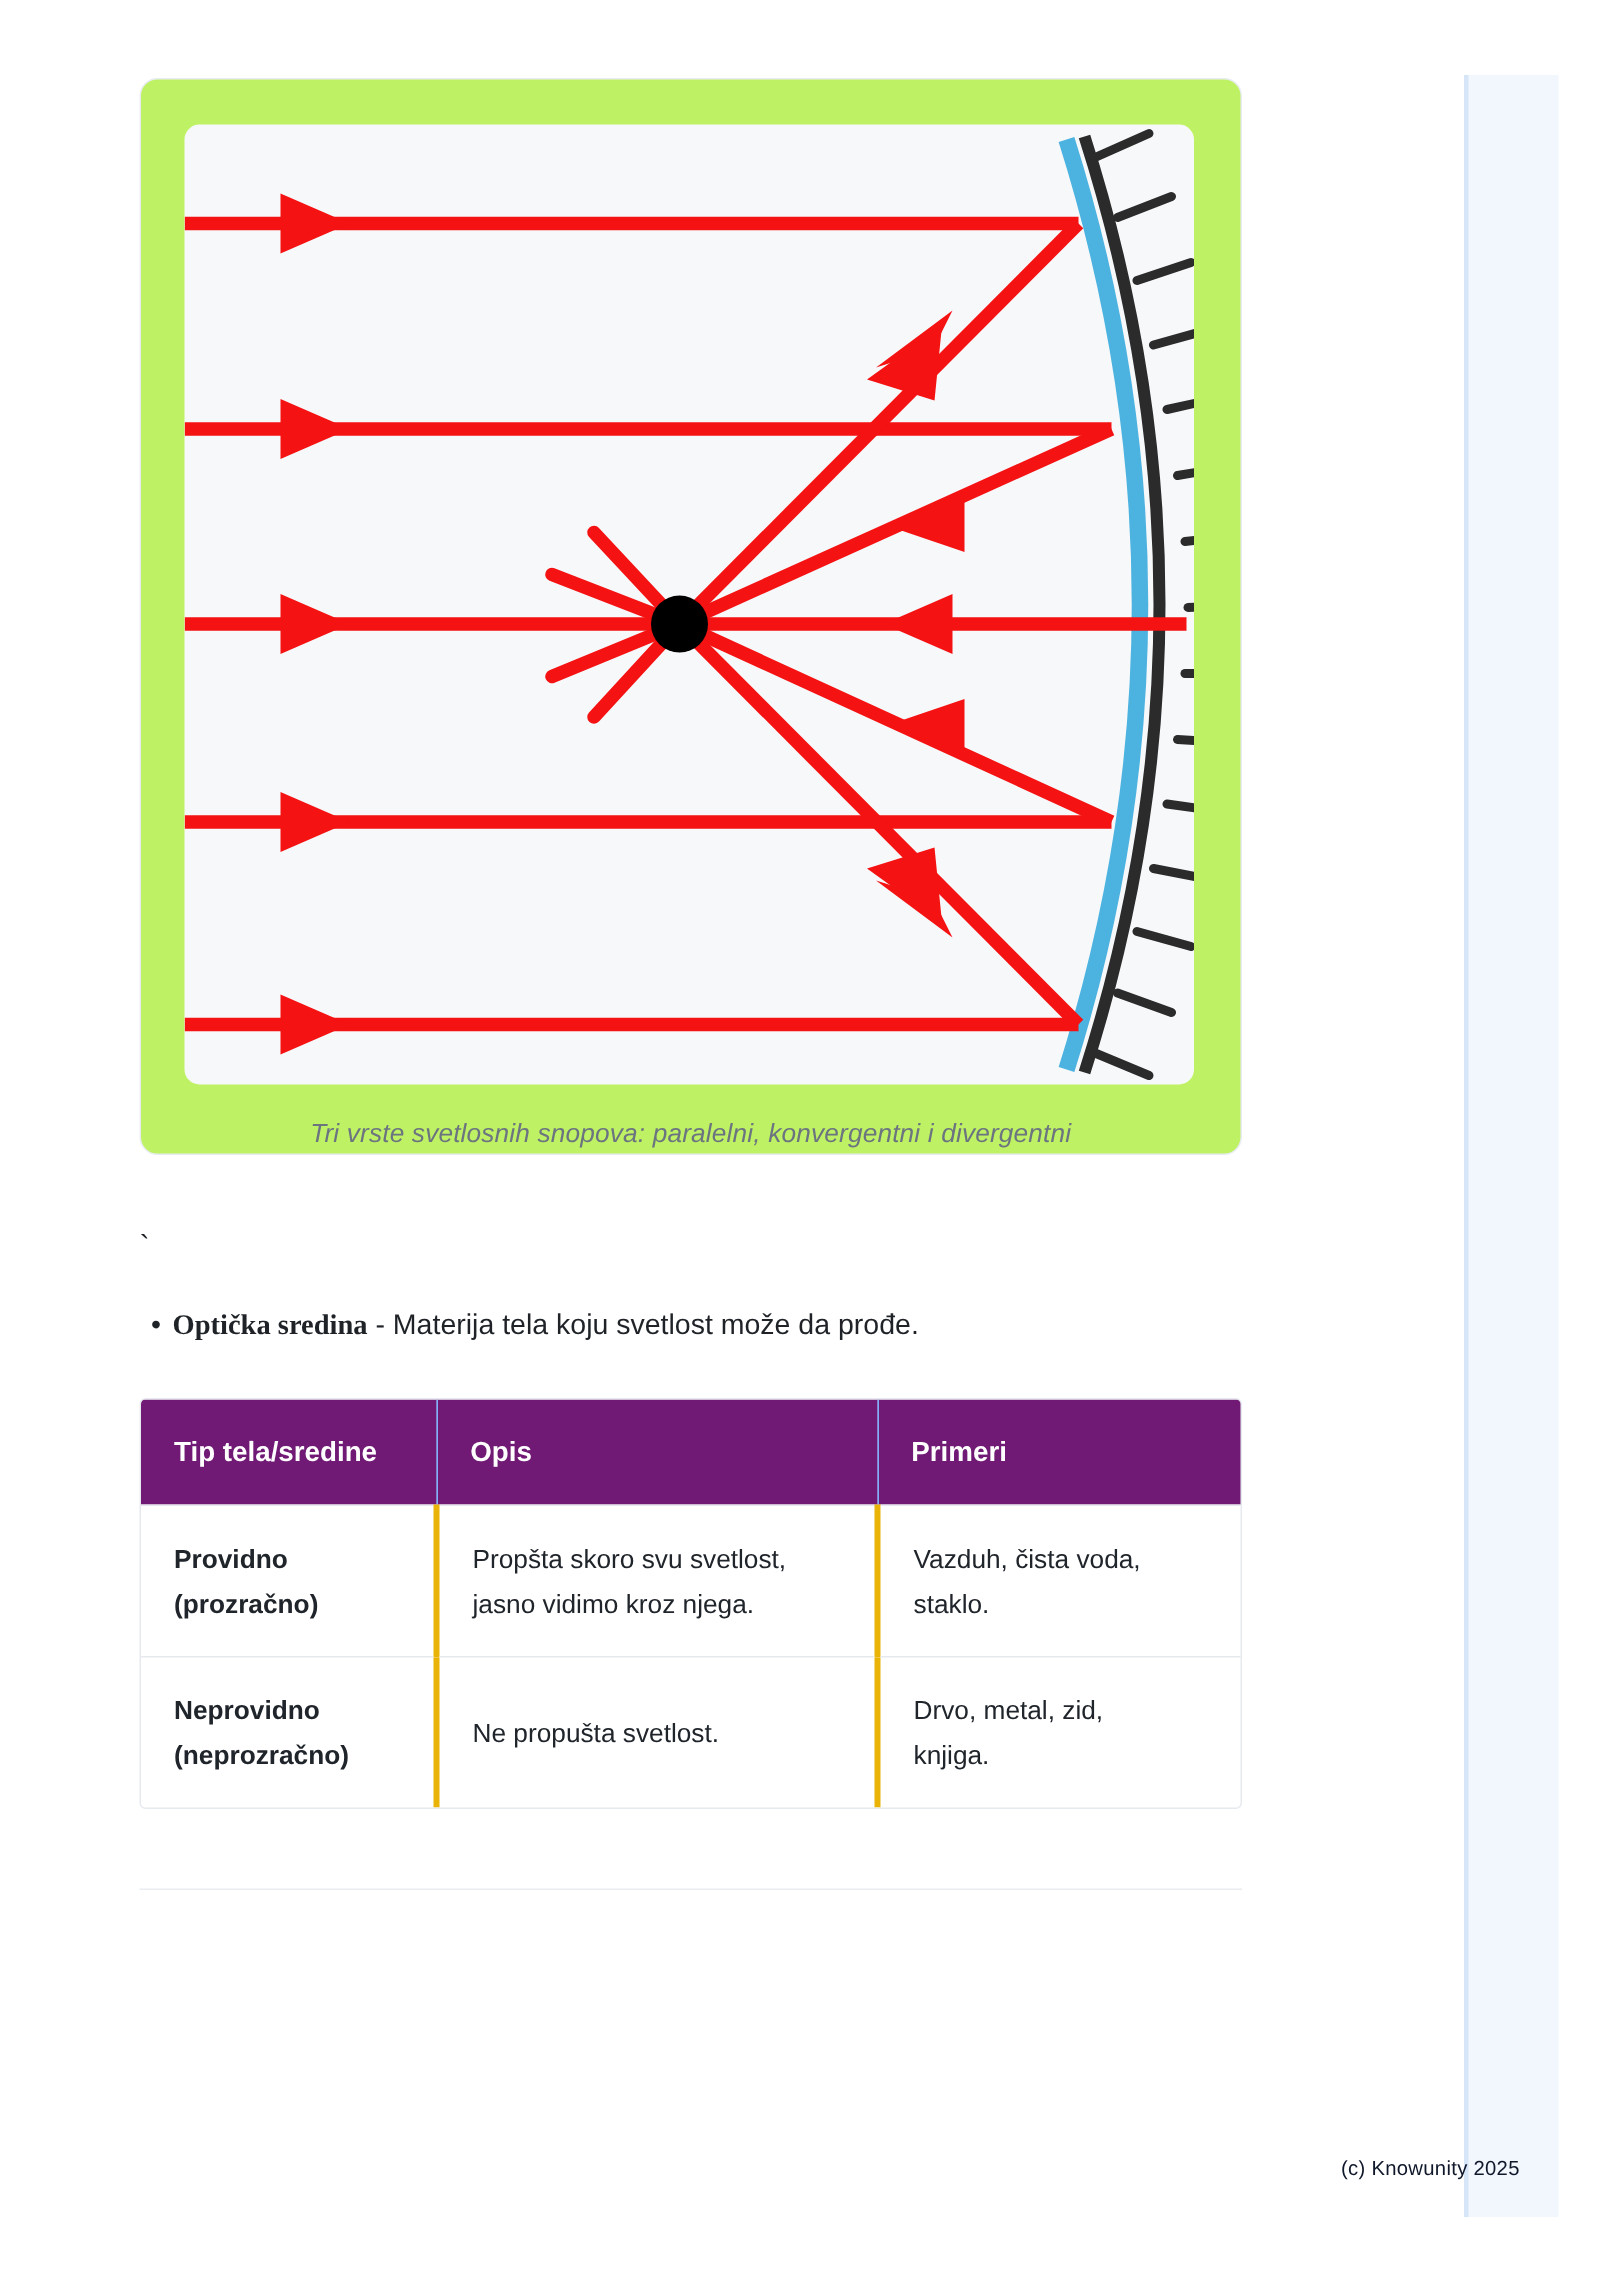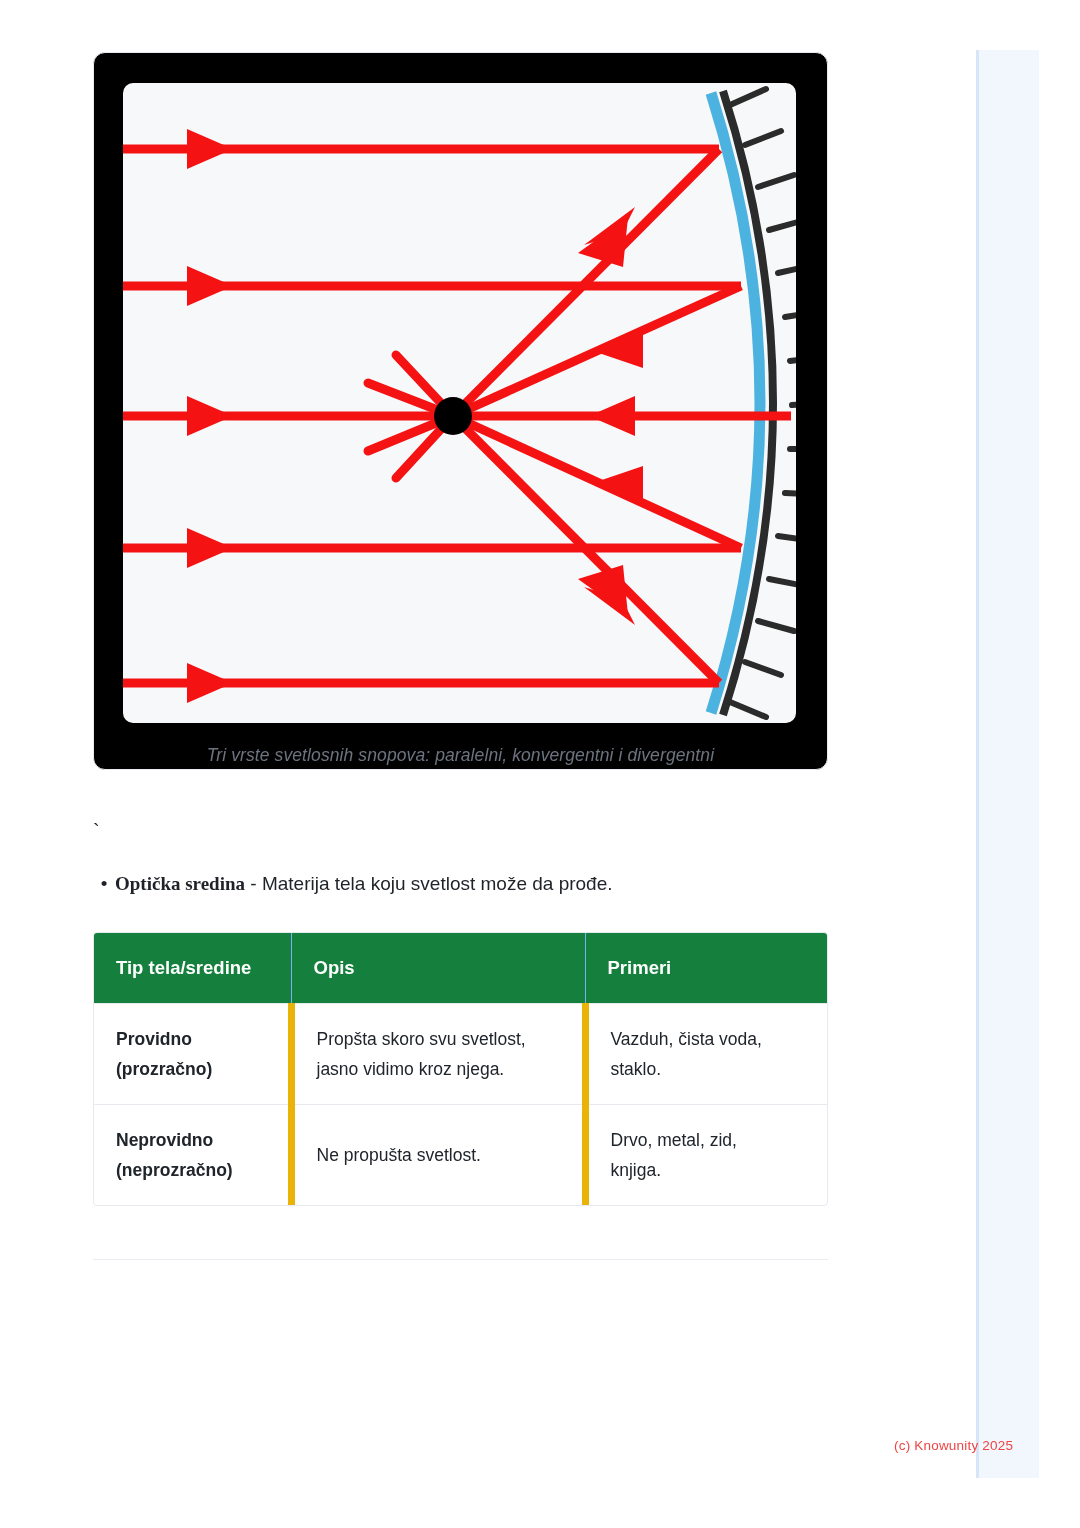--- a/index.html
+++ b/index.html
@@ -33,21 +33,21 @@
     left: 93px;
     top: 0;
     width: 735px;
   }
 
   
   .figure-card {
     margin-top: 52px;
     border: 1px solid #e8ecf1;
     border-radius: 12px;
-    background: #000000;
+    background: #bef264;
     padding: 0;
     height: 718px;
     box-sizing: border-box;
     position: relative;
   }
   .figure-inner {
     position: absolute;
     left: 29px;
     top: 30px;
     width: 673px;
@@ -110,36 +110,36 @@
     border: 1px solid #e6e9ee;
     border-radius: 4px;
     overflow: hidden;
   }
   table.data-table {
     border-collapse: collapse;
     width: 735px;
     table-layout: fixed;
   }
   table.data-table th {
-    background: #15803d;
+    background: #701a75;
     color: #ffffff;
     text-align: left;
     font-size: 18.5px;
     font-weight: 600;
     padding: 24px 22px;
     border-right: 1px solid #7cb0fc;
     vertical-align: middle;
   }
   table.data-table th:last-child { border-right: none; }
   table.data-table td {
     font-size: 17.5px;
     color: #20252b;
     padding: 20px 22px;
     border-top: 1px solid #e6e9ee;
-    border-right: 7px solid #eab308;
+    border-right: 4px solid #eab308;
     vertical-align: middle;
     line-height: 1.72;
   }
   table.data-table td:last-child { border-right: none; }
   table.data-table td.cell-type { font-weight: 700; }
   col.c1 { width: 197px; }
   col.c2 { width: 294px; }
   col.c3 { width: 244px; }
 
   
@@ -148,21 +148,21 @@
     height: 1px;
     background: #e9ecf0;
   }
 
   
   .watermark {
     position: absolute;
     left: 894px;
     top: 1438px;
     font-size: 13.5px;
-    color: #ef4444;
+    color: #0f172a;
     letter-spacing: .2px;
     white-space: nowrap;
   }
 </style>
 </head>
 <body>
 
 <div class="page-strip"></div>
 
 <div class="content">

